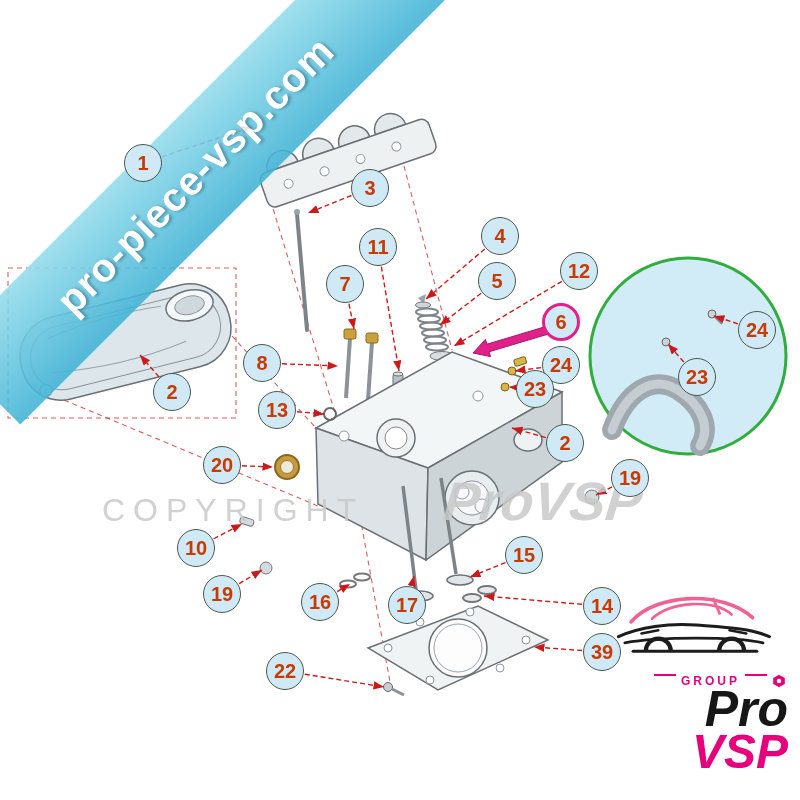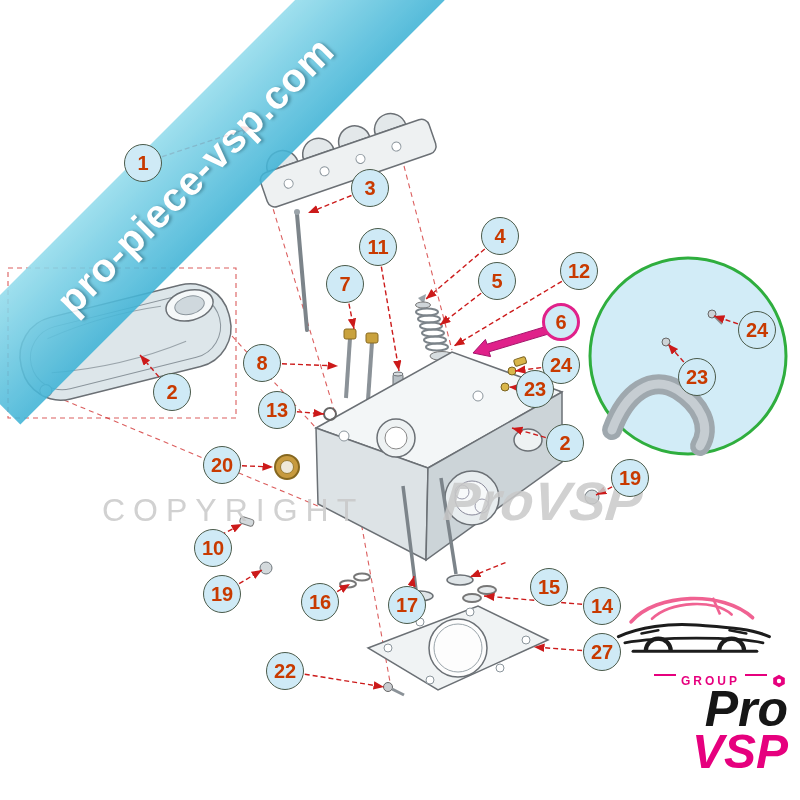--- a/index.html
+++ b/index.html
@@ -227,27 +227,27 @@
       <div class="callout" style="left: 738px; top: 311px;">24</div>
       <div class="callout" style="left: 243px; top: 344px;">8</div>
       <div class="callout" style="left: 542px; top: 346px;">24</div>
       <div class="callout" style="left: 678px; top: 358px;">23</div>
       <div class="callout" style="left: 516px; top: 370px;">23</div>
       <div class="callout" style="left: 153px; top: 373px;">2</div>
       <div class="callout" style="left: 258px; top: 391px;">13</div>
       <div class="callout" style="left: 546px; top: 424px;">2</div>
       <div class="callout" style="left: 203px; top: 446px;">20</div>
       <div class="callout" style="left: 611px; top: 459px;">19</div>
-      <div class="callout" style="left: 194px; top: 529px;">10</div>
-      <div class="callout" style="left: 530px; top: 536px; margin-top: 32px;">15</div>
+      <div class="callout" style="left: 177px; top: 529px;">10</div>
+      <div class="callout" style="left: 505px; top: 536px;">15</div>
       <div class="callout" style="left: 203px; top: 575px;">19</div>
       <div class="callout" style="left: 301px; top: 583px;">16</div>
       <div class="callout" style="left: 388px; top: 586px;">17</div>
       <div class="callout" style="left: 583px; top: 587px;">14</div>
-      <div class="callout" style="left: 583px; top: 633px;">27</div>
+      <div class="callout" style="left: 583px; top: 633px;">39</div>
       <div class="callout" style="left: 266px; top: 652px;">22</div>
     </div>
 
   <div class="logo">
     <svg width="168" height="88" viewBox="0 0 160 84">
       <path d="M18,40 C42,12 106,10 134,36" fill="none" stroke="#f06292" stroke-width="3.5" stroke-linecap="round"></path>
       <path d="M38,37 C56,20 98,18 114,33" fill="none" stroke="#f06292" stroke-width="2.5" stroke-linecap="round"></path>
       <line x1="96" y1="17" x2="103" y2="33" stroke="#f06292" stroke-width="2.5"></line>
       <path d="M6,54 C26,45 54,41 80,43 C106,45 132,46 150,54" fill="none" stroke="#1c1c1c" stroke-width="3" stroke-linecap="round"></path>
       <path d="M12,60 C44,54 118,54 144,60" fill="none" stroke="#1c1c1c" stroke-width="2.5" stroke-linecap="round"></path>

